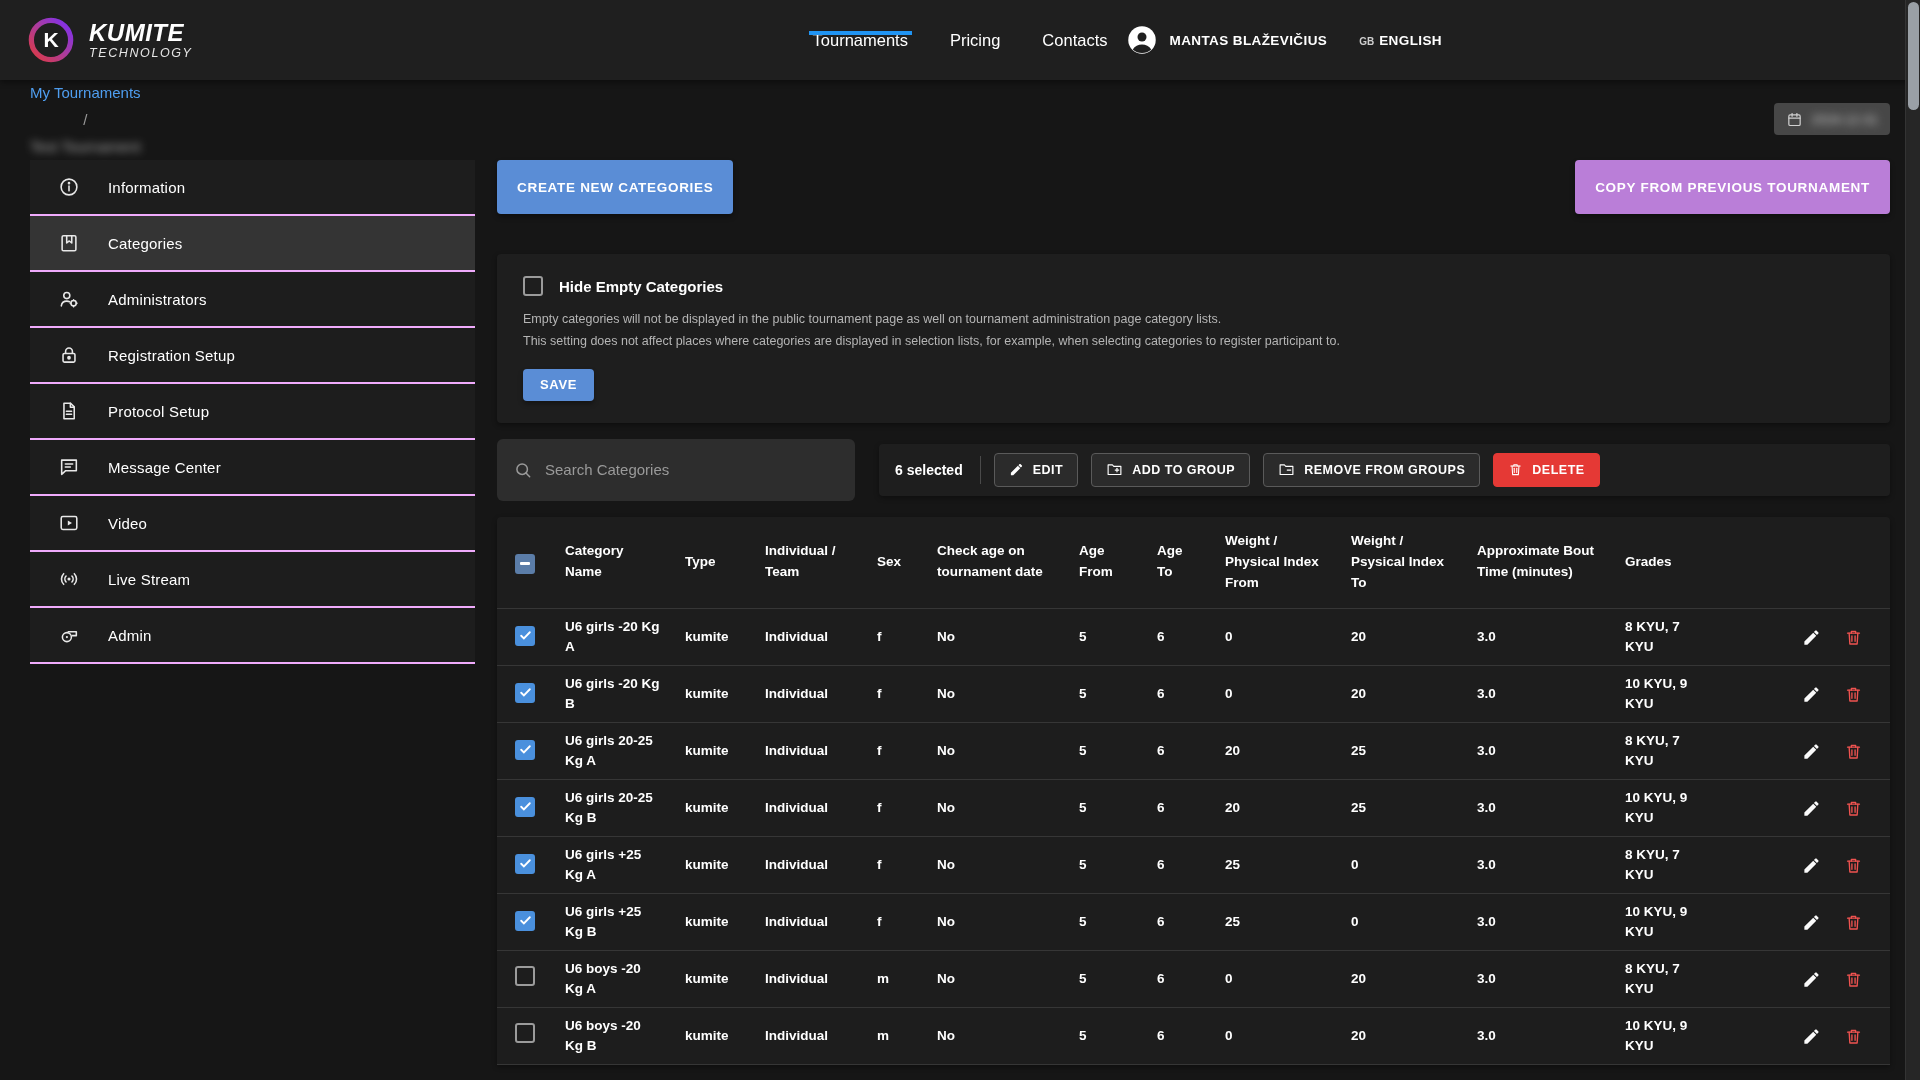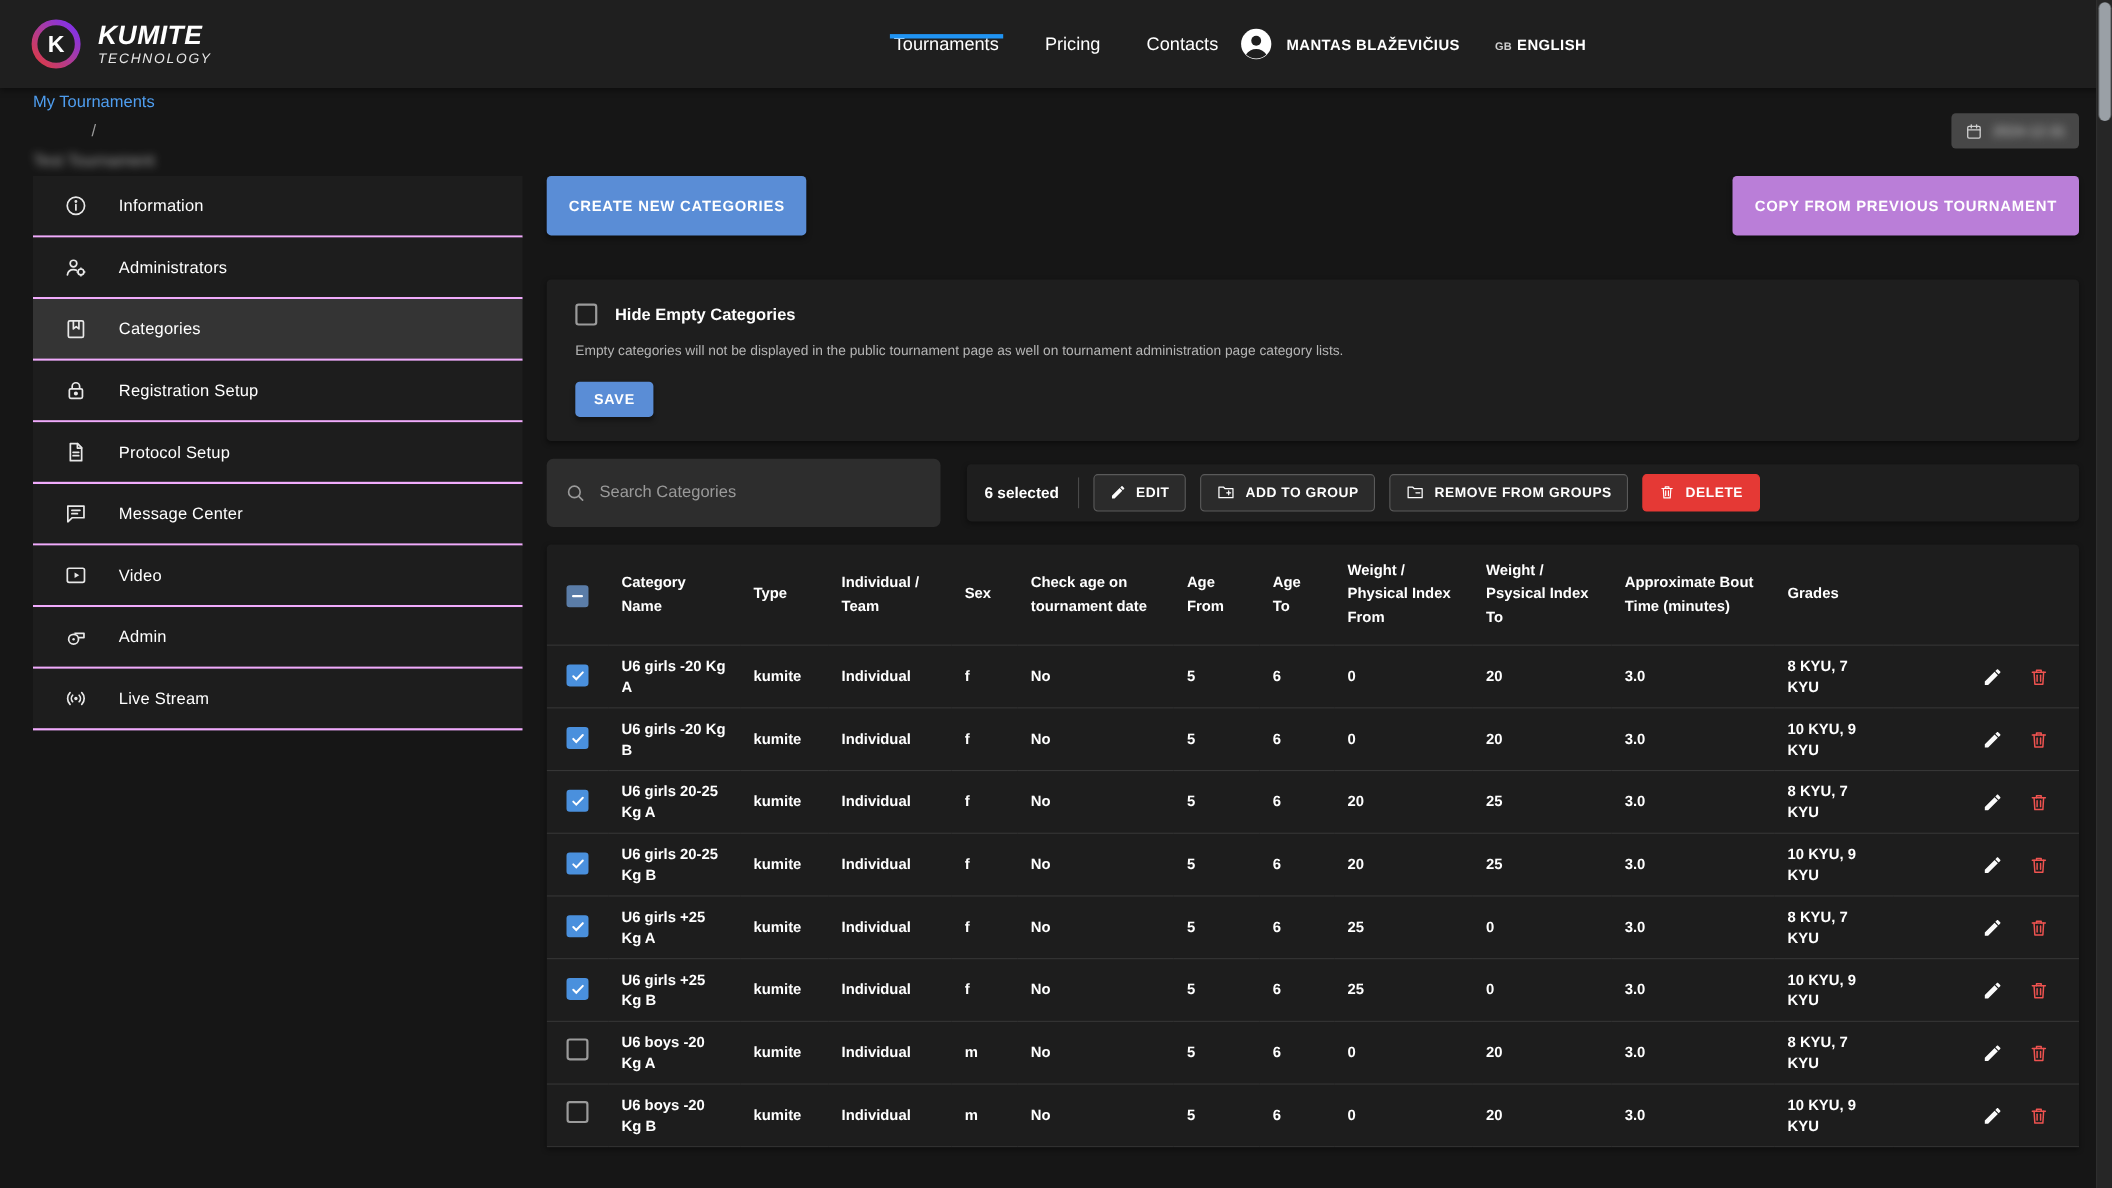--- a/index.html
+++ b/index.html
@@ -175,36 +175,36 @@
 
   <aside class="sidebar">
     <div class="side-item">
       <svg viewBox="0 0 24 24" width="22" height="22" fill="none" stroke="#e8e8e8" stroke-width="1.7" stroke-linecap="round">
         <circle cx="12" cy="12" r="8.6"></circle>
           <line x1="12" y1="11" x2="12" y2="16.2"></line>
           <circle cx="12" cy="7.8" r="0.6" fill="#e8e8e8"></circle>
       </svg>
       <span>Information</span>
     </div>
+    <div class="side-item active">
+      <svg viewBox="0 0 24 24" width="22" height="22" fill="none" stroke="#e8e8e8" stroke-width="1.7" stroke-linejoin="round">
+        <rect x="4.5" y="4" width="15" height="16.5" rx="1.5"></rect>
+          <path d="M9.5 4v8l2.8-2.2L15 12V4"></path>
+      </svg>
+      <span>Categories</span>
+    </div>
     <div class="side-item">
       <svg viewBox="0 0 24 24" width="22" height="22" fill="none" stroke="#e8e8e8" stroke-width="1.7" stroke-linecap="round" stroke-linejoin="round">
         <circle cx="9.6" cy="8.3" r="3.3"></circle>
           <path d="M3.6 19.5c.5-3.4 2.9-5.2 6-5.2 1.1 0 2.1.2 3 .7"></path>
         <circle cx="17" cy="16.6" r="2.9"></circle>
           <path d="M17 12.6v1.1M17 19.6v1.1M20.9 16.6h-1.1M14.2 16.6h-1.1" stroke-width="1.4"></path>
       </svg>
       <span>Administrators</span>
     </div>
-    <div class="side-item active">
-      <svg viewBox="0 0 24 24" width="22" height="22" fill="none" stroke="#e8e8e8" stroke-width="1.7" stroke-linejoin="round">
-        <rect x="4.5" y="4" width="15" height="16.5" rx="1.5"></rect>
-          <path d="M9.5 4v8l2.8-2.2L15 12V4"></path>
-      </svg>
-      <span>Categories</span>
-    </div>
     <div class="side-item">
       <svg viewBox="0 0 24 24" width="22" height="22" fill="none" stroke="#e8e8e8" stroke-width="1.7" stroke-linejoin="round">
         <rect x="5.5" y="10.3" width="13" height="9.5" rx="1.5"></rect>
           <path d="M8.3 10.3V8a3.7 3.7 0 0 1 7.4 0v2.3"></path>
           <circle cx="12" cy="15" r="1.2" fill="#e8e8e8"></circle>
       </svg>
       <span>Registration Setup</span>
     </div>
     <div class="side-item">
       <svg viewBox="0 0 24 24" width="22" height="22" fill="none" stroke="#e8e8e8" stroke-width="1.7" stroke-linecap="round" stroke-linejoin="round">
@@ -224,52 +224,53 @@
       <span>Message Center</span>
     </div>
     <div class="side-item">
       <svg viewBox="0 0 24 24" width="22" height="22" fill="none" stroke="#e8e8e8" stroke-width="1.7" stroke-linejoin="round">
         <rect x="3.5" y="5" width="17" height="14" rx="1.8"></rect>
           <path d="M10.7 9.3v5.4l4.6-2.7z" fill="#e8e8e8" stroke="none"></path>
       </svg>
       <span>Video</span>
     </div>
     <div class="side-item">
+      <svg viewBox="0 0 24 24" width="22" height="22" fill="none" stroke="#e8e8e8" stroke-width="1.7" stroke-linecap="round">
+        <circle cx="12" cy="12" r="1.7" fill="#e8e8e8" stroke="none"></circle>
+        <path d="M8.8 15.2a4.6 4.6 0 0 1 0-6.4M15.2 8.8a4.6 4.6 0 0 1 0 6.4"></path>
+        <path d="M6.2 17.8a8.2 8.2 0 0 1 0-11.6M17.8 6.2a8.2 8.2 0 0 1 0 11.6"></path>
+      </svg>
+      <span>Live Stream</span>
+    </div>
+    <div class="side-item">
       <svg viewBox="0 0 24 24" width="22" height="22" fill="none" stroke="#e8e8e8" stroke-width="1.7" stroke-linejoin="round">
         <path d="M10.5 8.5H20v4.2h-5"></path>
           <circle cx="9.7" cy="14.3" r="4.9"></circle>
           <circle cx="9.7" cy="14.3" r="1.2" fill="#e8e8e8" stroke="none"></circle>
       </svg>
       <span>Admin</span>
-    </div>
-    <div class="side-item">
-      <svg viewBox="0 0 24 24" width="22" height="22" fill="none" stroke="#e8e8e8" stroke-width="1.7" stroke-linecap="round">
-        <circle cx="12" cy="12" r="1.7" fill="#e8e8e8" stroke="none"></circle>
-        <path d="M8.8 15.2a4.6 4.6 0 0 1 0-6.4M15.2 8.8a4.6 4.6 0 0 1 0 6.4"></path>
-        <path d="M6.2 17.8a8.2 8.2 0 0 1 0-11.6M17.8 6.2a8.2 8.2 0 0 1 0 11.6"></path>
-      </svg>
-      <span>Live Stream</span>
     </div>
   </aside>
 
   <main class="main">
 
     <div class="actions-row">
       <button class="btn btn-blue btn-lg">CREATE NEW CATEGORIES</button>
       <button class="btn btn-purple btn-lg">COPY FROM PREVIOUS TOURNAMENT</button>
     </div>
 
     <section class="settings-card">
       <label class="check-row">
         <span class="checkbox">
           
         </span>
         <span>Hide Empty Categories</span>
       </label>
       <p class="card-desc">Empty categories will not be displayed in the public tournament page as well on tournament administration page category lists.</p>
+      <p class="card-desc">This setting does not affect places where categories are displayed in selection lists, for example, when selecting categories to register participant to.</p>
       <button class="btn btn-blue btn-sm">SAVE</button>
     </section>
 
     <div class="toolbar-row">
       <div class="search-box">
         <svg viewBox="0 0 24 24" width="20" height="20" fill="none" stroke="#9a9a9a" stroke-width="1.8" stroke-linecap="round">
           <circle cx="11" cy="11" r="6.3"></circle>
             <line x1="15.6" y1="15.6" x2="20" y2="20"></line>
         </svg>
         <input type="text" placeholder="Search Categories" style="">

